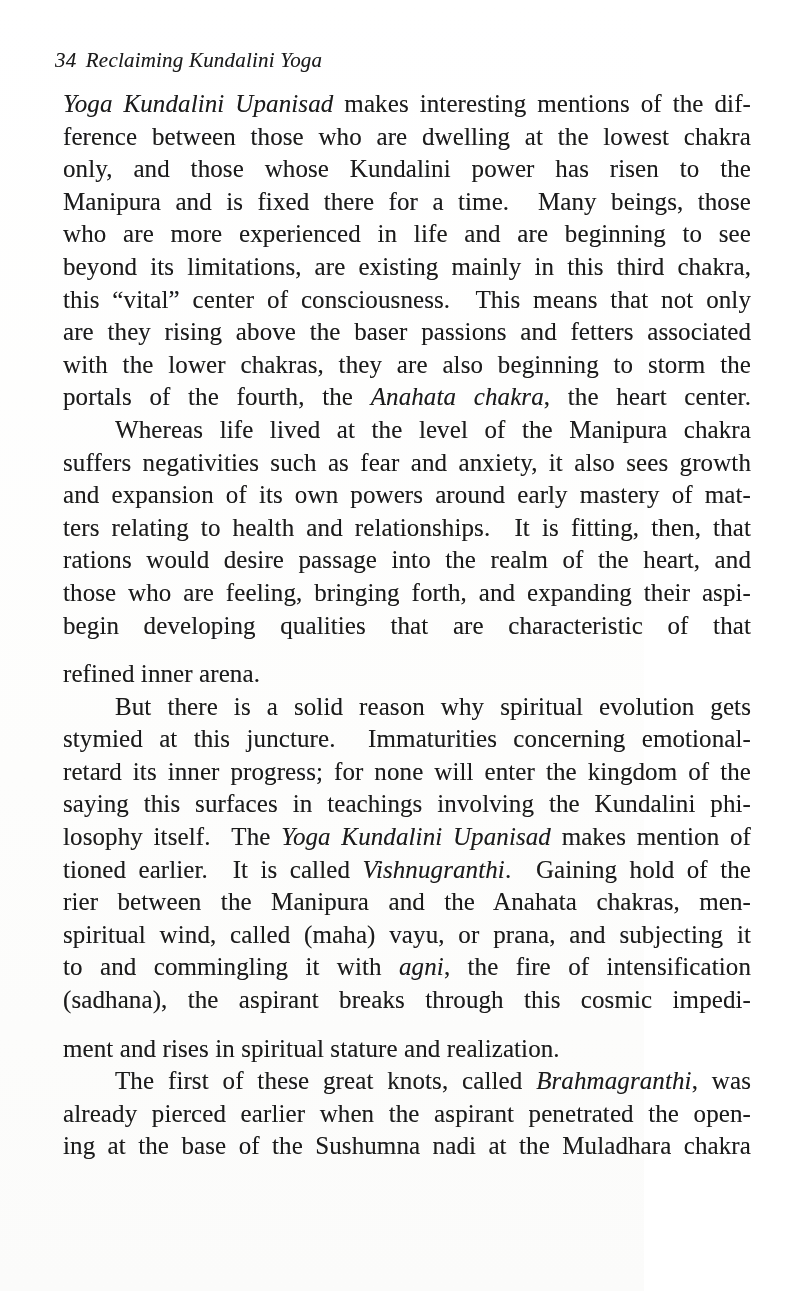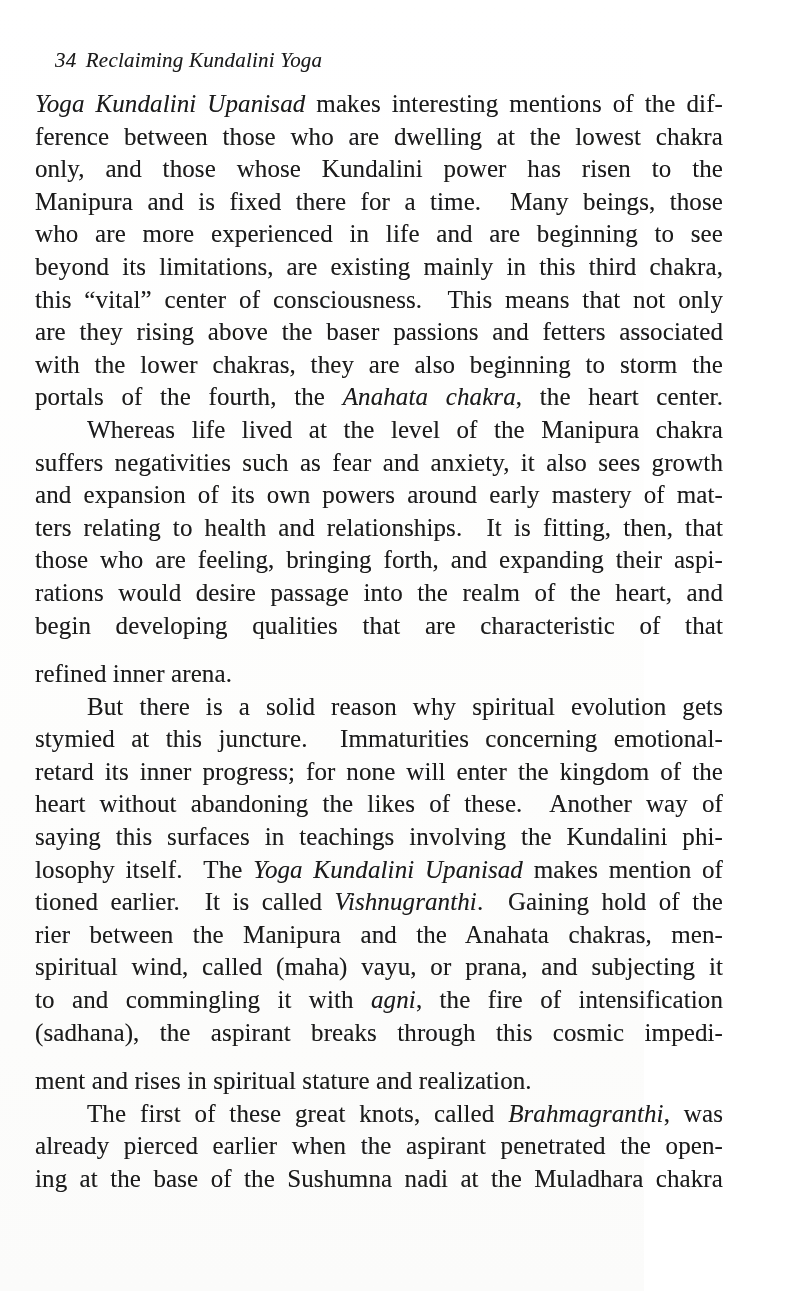--- a/index.html
+++ b/index.html
@@ -30,21 +30,21 @@
     letter-spacing: 0.2px;
     white-space: nowrap;
     text-shadow: 0 0 0.6px rgba(0,0,0,0.35);
   }
   .running-header .page-num {
     margin-right: 0.45em;
   }
   .text-block {
     position: absolute;
     top: 88px;
-    left: 35px;
+    left: 63px;
     width: 688px;
     font-size: 25px;
     line-height: 32.6px;
     letter-spacing: 0.1px;
     text-shadow: 0 0 0.6px rgba(0,0,0,0.35);
   }
   .para { margin: 0; padding: 0; }
   .line {
     text-align: justify;
     text-align-last: justify;
@@ -76,30 +76,29 @@
         <div class="line"><span>this “vital” center of consciousness.&nbsp; This means that not only</span></div>
         <div class="line"><span>are they rising above the baser passions and fetters associated</span></div>
         <div class="line"><span>with the lower chakras, they are also beginning to storm the</span></div>
         <div class="line"><span>portals of the fourth, the </span><em>Anahata chakra</em><span>, the heart center.</span></div>
       </div>
       <div class="para indent">
         <div class="line"><span>Whereas life lived at the level of the Manipura chakra</span></div>
         <div class="line"><span>suffers negativities such as fear and anxiety, it also sees growth</span></div>
         <div class="line"><span>and expansion of its own powers around early mastery of mat-</span></div>
         <div class="line"><span>ters relating to health and relationships.&nbsp; It is fitting, then, that</span></div>
+        <div class="line"><span>rations would desire passage into the realm of the heart, and</span></div>
         <div class="line"><span>those who are feeling, bringing forth, and expanding their aspi-</span></div>
-        <div class="line"><span>rations would desire passage into the realm of the heart, and</span></div>
         <div class="line"><span>begin developing qualities that are characteristic of that</span></div>
         <div class="line left-last"><span>refined inner arena.</span></div>
       </div>
       <div class="para indent">
         <div class="line"><span>But there is a solid reason why spiritual evolution gets</span></div>
         <div class="line"><span>stymied at this juncture.&nbsp; Immaturities concerning emotional-</span></div>
         <div class="line"><span>retard its inner progress; for none will enter the kingdom of the</span></div>
-        <div class="line"><span>heart without abandoning the likes of these.&nbsp; Another way of</span></div>
         <div class="line"><span>saying this surfaces in teachings involving the Kundalini phi-</span></div>
         <div class="line"><span>losophy itself.&nbsp; The </span><em>Yoga Kundalini Upanisad</em><span> makes mention of</span></div>
         <div class="line"><span>tioned earlier.&nbsp; It is called </span><em>Vishnugranthi</em><span>.&nbsp; Gaining hold of the</span></div>
         <div class="line"><span>rier between the Manipura and the Anahata chakras, men-</span></div>
         <div class="line"><span>spiritual wind, called (maha) vayu, or prana, and subjecting it</span></div>
         <div class="line"><span>to and commingling it with </span><em>agni</em><span>, the fire of intensification</span></div>
         <div class="line"><span>(sadhana), the aspirant breaks through this cosmic impedi-</span></div>
         <div class="line left-last"><span>ment and rises in spiritual stature and realization.</span></div>
       </div>
       <div class="para indent">

